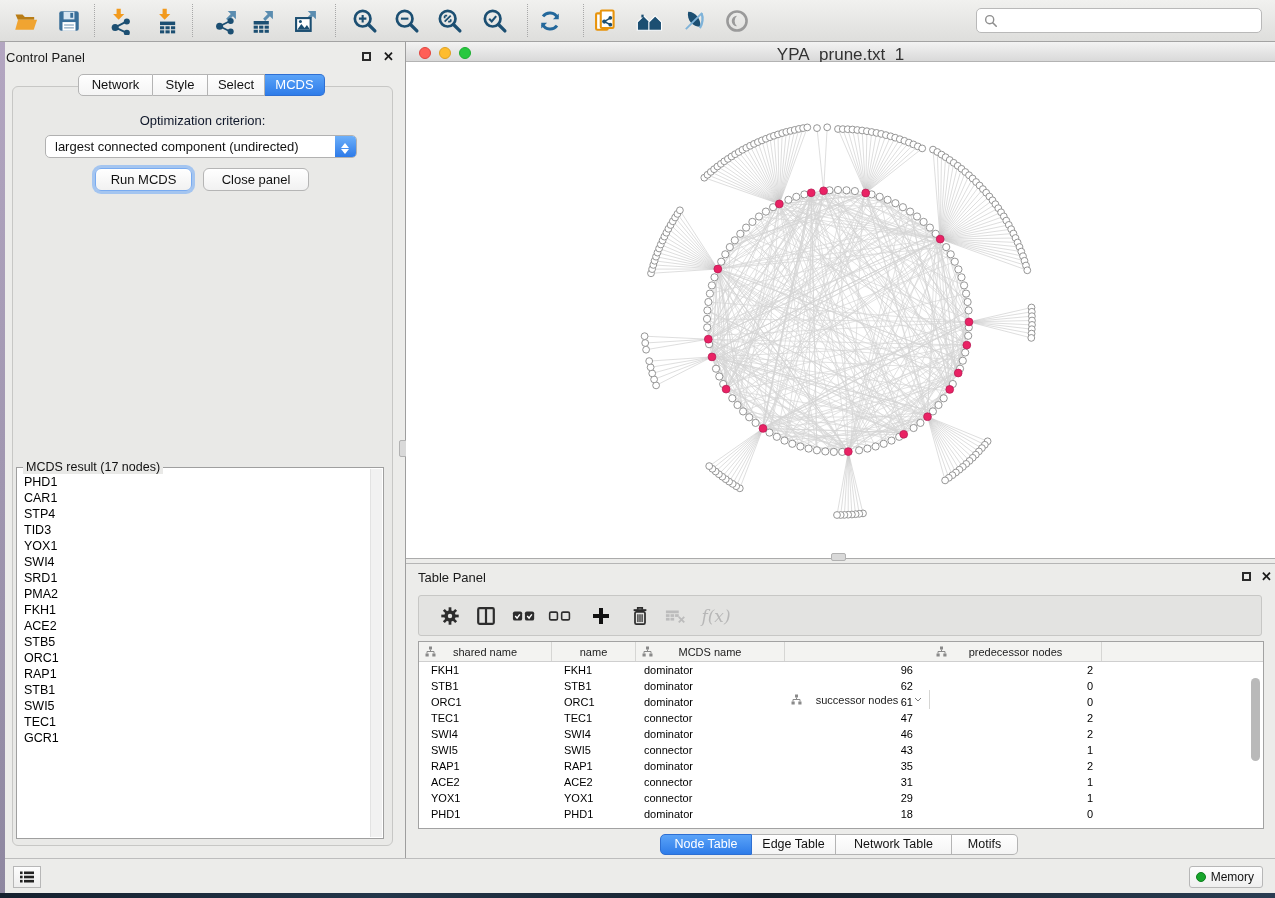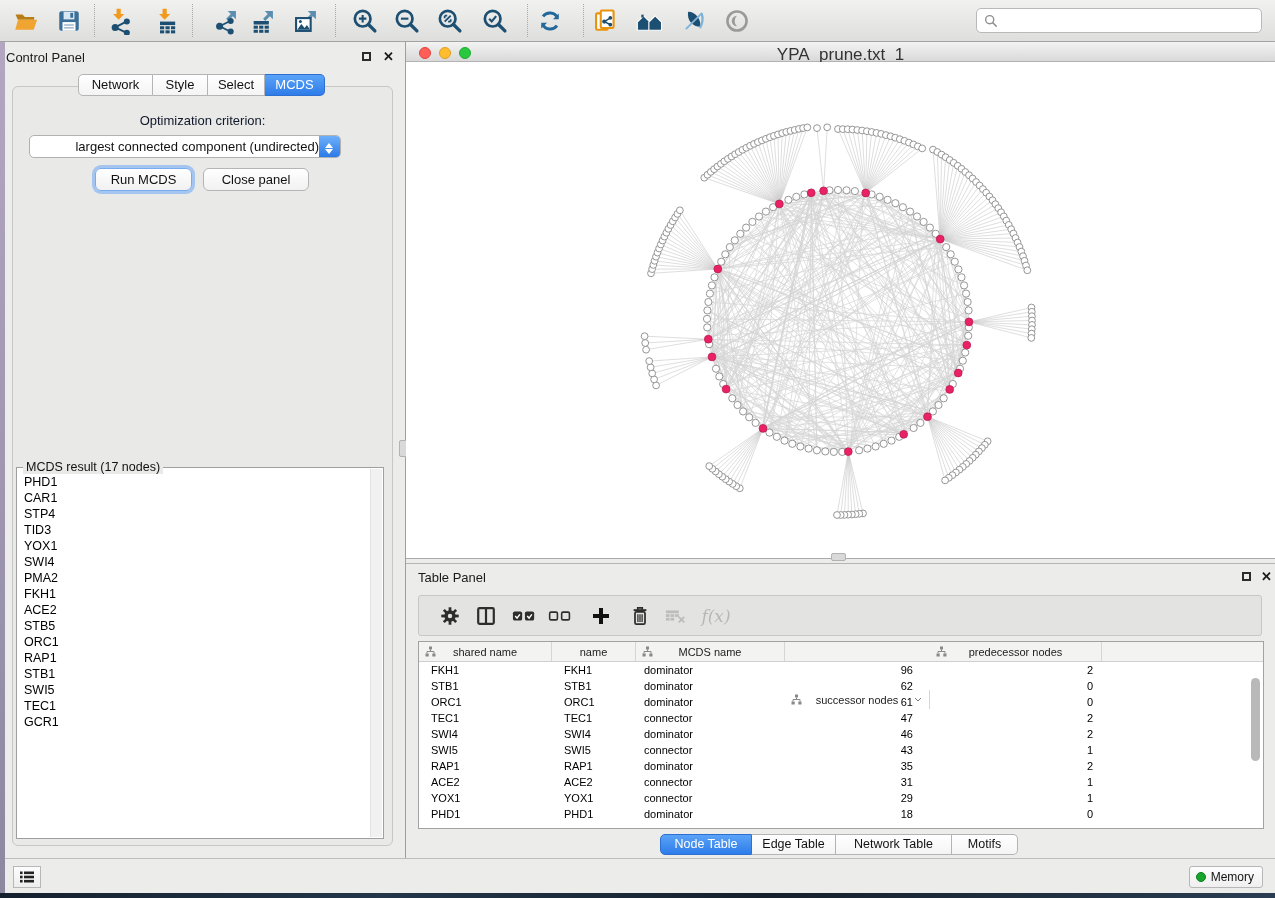--- a/index.html
+++ b/index.html
@@ -19,21 +19,21 @@
   .panel-title{position:absolute;font-size:13px;color:#1a1a1a;}
   .wfloat{position:absolute;width:9px;height:9px;border:2px solid #2b2b2b;box-sizing:border-box;}
   .wclose{position:absolute;font-size:13px;font-weight:bold;color:#1a1a1a;line-height:11px;}
   .contentbox{position:absolute;left:7px;top:44px;width:381px;height:760px;background:#e9e9e7;border:1px solid #c7c7c5;border-radius:6px;box-sizing:border-box;}
   .segwrap{position:absolute;white-space:nowrap;z-index:3;}
   .seg{display:inline-block;box-sizing:border-box;height:22px;line-height:20px;text-align:center;font-size:13px;background:linear-gradient(#ffffff,#f4f4f4);border:1px solid #b4b4b4;border-left:none;color:#111;vertical-align:top;}
   .seg:first-child{border-left:1px solid #b4b4b4;border-radius:5px 0 0 5px;}
   .seg:last-child{border-radius:0 5px 5px 0;}
   .seg.active{background:linear-gradient(#5aa3f8,#2e7ce9);border-color:#2e6fd2;color:#fff;}
   .optlabel{position:absolute;left:0;top:71px;width:395px;text-align:center;font-size:13px;color:#0f172a;}
-  .dropdown{position:absolute;left:24px;top:93px;width:312px;height:23px;background:#fff;border:1px solid #b1b1b1;border-radius:5px;display:flex;box-sizing:border-box;text-align:right;}
+  .dropdown{position:absolute;left:40px;top:93px;width:312px;height:23px;background:#fff;border:1px solid #b1b1b1;border-radius:5px;display:flex;box-sizing:border-box;}
   .dd-text{flex:1;font-size:13px;line-height:21px;padding-left:9px;color:#111;white-space:nowrap;overflow:hidden;}
   .dd-step{width:21px;border-radius:0 4px 4px 0;background:linear-gradient(#6db0fa,#2d7ae8);position:relative;}
   .dd-step:before{content:"";position:absolute;left:6px;top:3px;border:4px solid transparent;border-bottom:5px solid #fff;}
   .dd-step:after{content:"";position:absolute;left:6px;top:13px;border:4px solid transparent;border-top:5px solid #fff;}
   .btn{position:absolute;height:23px;background:linear-gradient(#ffffff,#f1f1f1);border:1px solid #b5b5b5;border-radius:6px;font-size:13px;color:#111;text-align:center;line-height:21px;box-sizing:border-box;}
   .btn.focusring{border-color:#79abf0;box-shadow:0 0 0 3px rgba(108,168,248,.55);text-align:center;}
   .mcds-group{position:absolute;left:11px;top:425px;width:368px;height:372px;background:#fff;border:1px solid #9f9f9f;box-sizing:border-box;}
   .mcds-legend{position:absolute;left:6px;top:-8px;background:#e9e9e7;padding:0 3px;font-size:12.5px;color:#111;}
   .mcds-list{position:absolute;left:1px;top:6px;right:13px;bottom:1px;overflow:hidden;}
   .mcds-item{font-size:12.5px;line-height:16px;padding-left:6px;color:#000;}
@@ -255,20 +255,21 @@
     <div class="btn" style="left:198px;top:126px;width:106px">Close panel</div>
     <div class="mcds-group">
       <div class="mcds-legend">MCDS result (17 nodes)</div>
       <div class="mcds-list">
           <div class="mcds-item">PHD1</div>
           <div class="mcds-item">CAR1</div>
           <div class="mcds-item">STP4</div>
           <div class="mcds-item">TID3</div>
           <div class="mcds-item">YOX1</div>
           <div class="mcds-item">SWI4</div>
+          <div class="mcds-item">SRD1</div>
           <div class="mcds-item">PMA2</div>
           <div class="mcds-item">FKH1</div>
           <div class="mcds-item">ACE2</div>
           <div class="mcds-item">STB5</div>
           <div class="mcds-item">ORC1</div>
           <div class="mcds-item">RAP1</div>
           <div class="mcds-item">STB1</div>
           <div class="mcds-item">SWI5</div>
           <div class="mcds-item">TEC1</div>
           <div class="mcds-item">GCR1</div>

